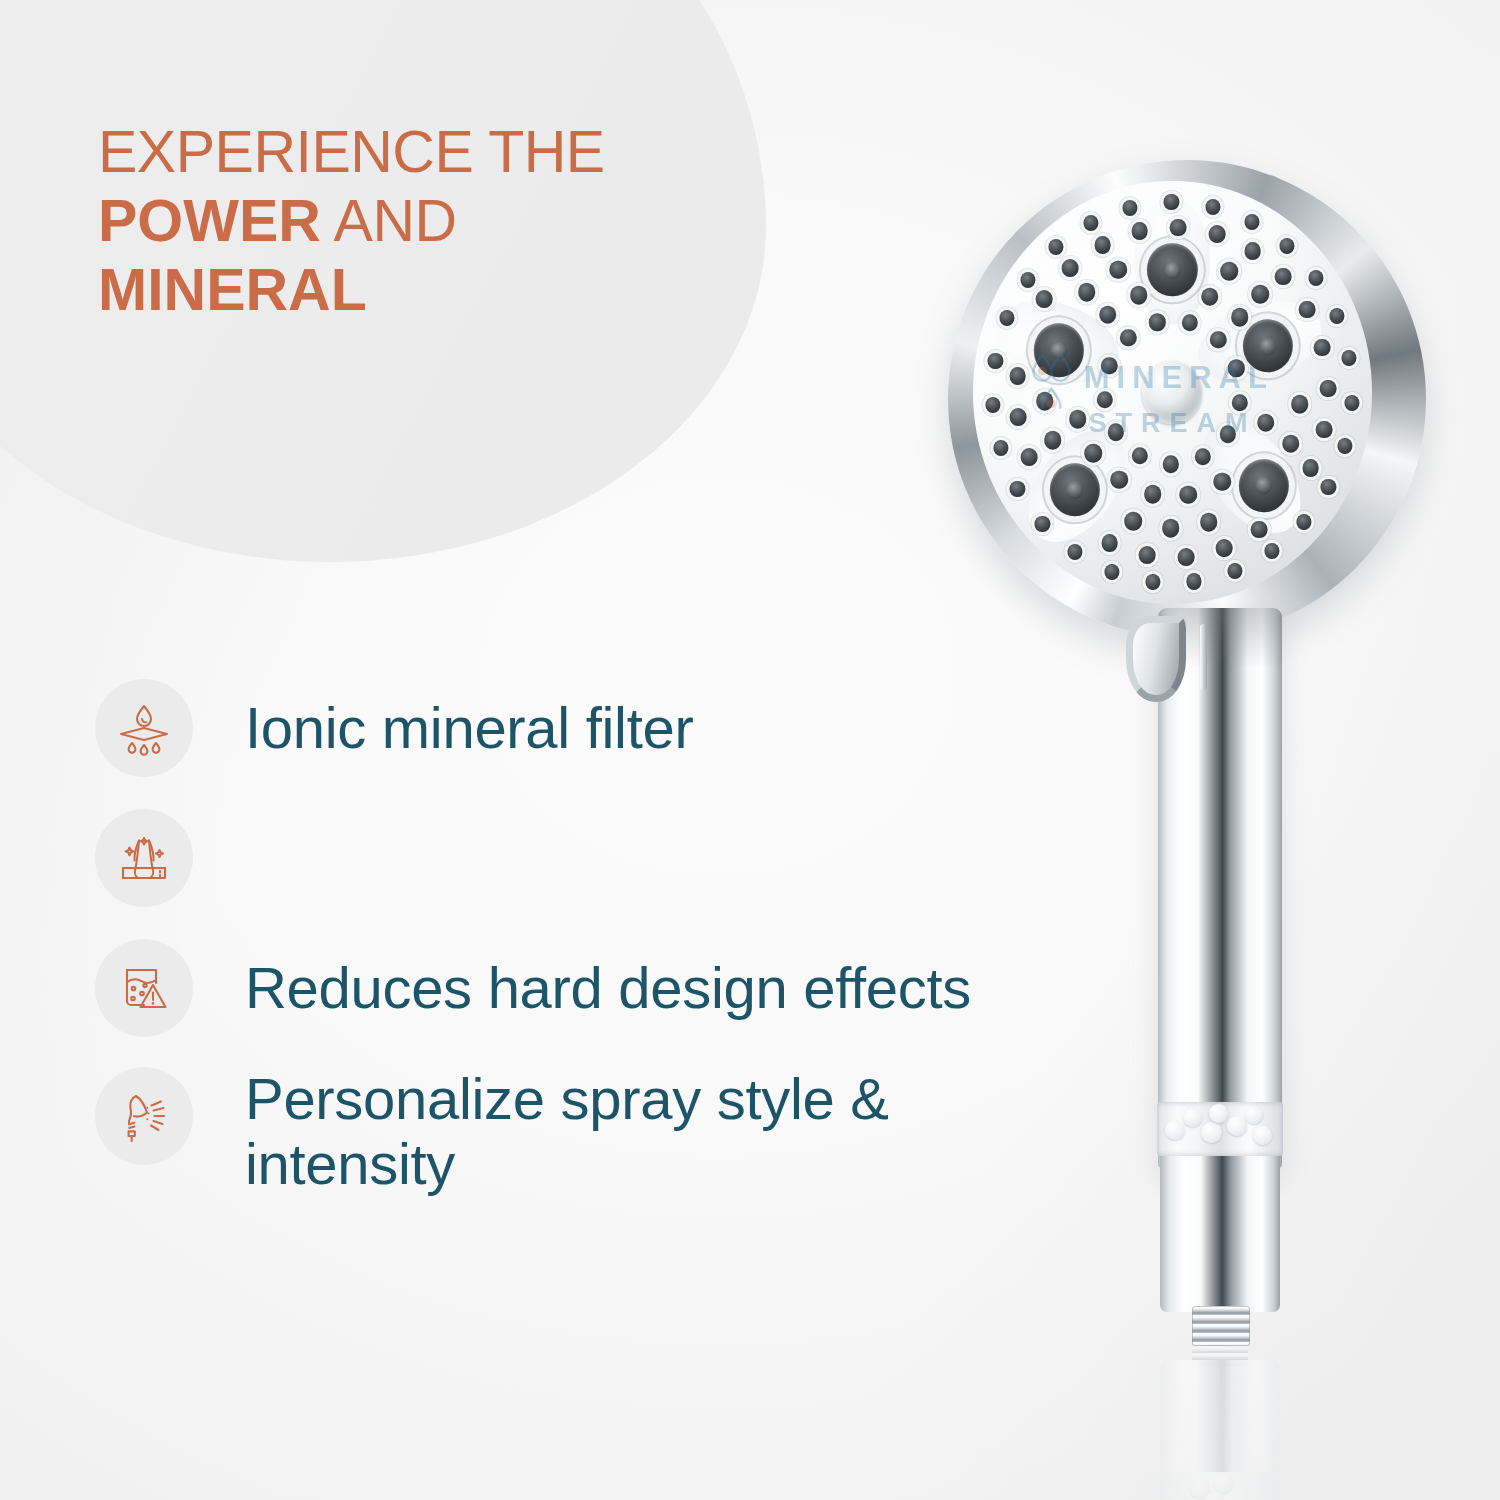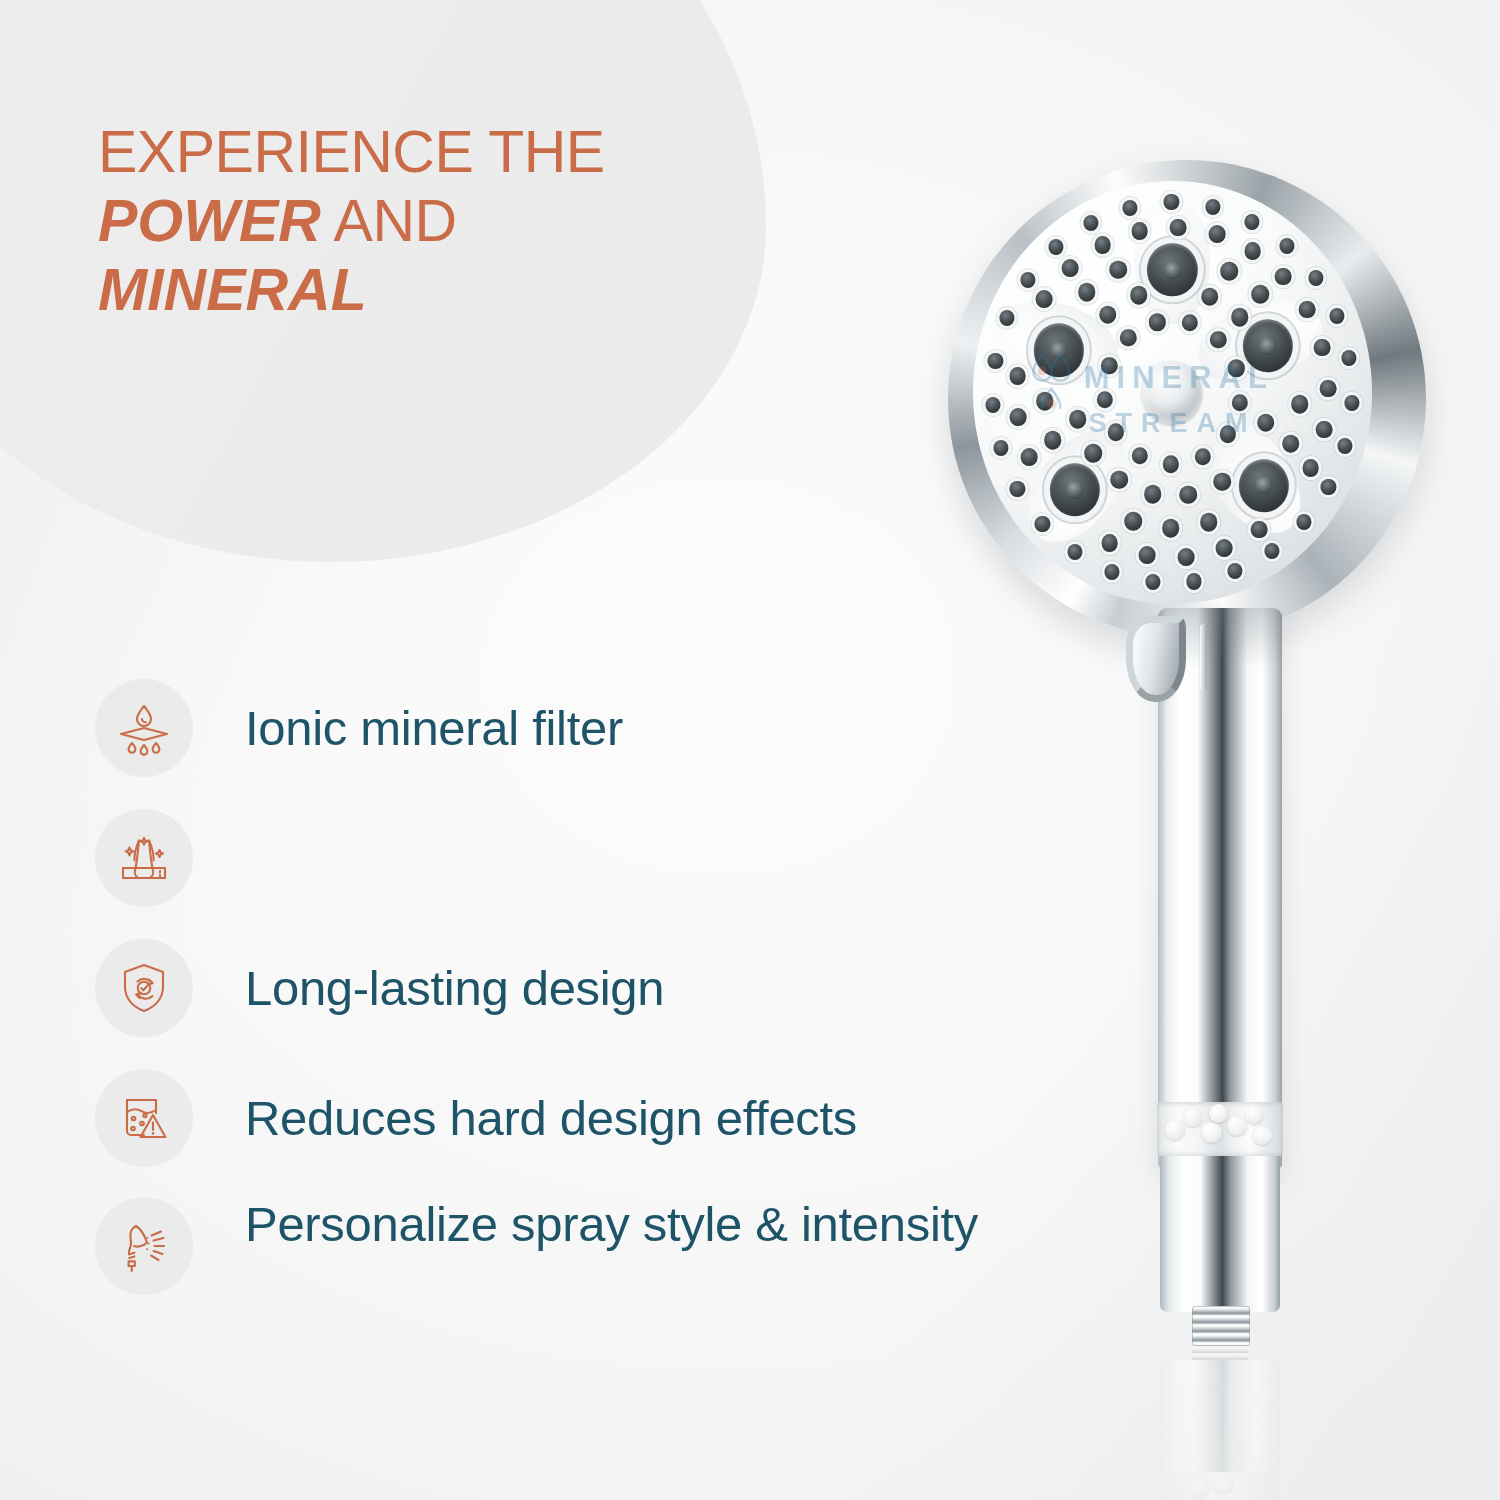--- a/index.html
+++ b/index.html
@@ -47,21 +47,21 @@
     line-height: 1.17;
     letter-spacing: -0.5px;
   }
   .headline .ln {
     display: block;
     font-size: 59px;
     color: #c96c47;
     white-space: nowrap;
   }
   .headline .reg { font-weight: 400; }
-  .headline .bi  { font-weight: 700; font-style: italic; letter-spacing: 0px; }
+  .headline .bi  { font-weight: 700; letter-spacing: 0px; }
 
   
   .features {
     position: absolute;
     left: 95px;
     top: 663px;
     width: 960px;
   }
   .feature-row {
     display: flex;
@@ -75,21 +75,21 @@
     height: 98px;
     border-radius: 50%;
     background: #ebebeb;
     display: flex;
     align-items: center;
     justify-content: center;
   }
   .icon-badge svg { display: block; }
   .feature-text {
     margin-left: 52px;
-    font-size: 49px;
+    font-size: 58px;
     font-weight: 400;
     color: #1d5468;
     line-height: 1.12;
     letter-spacing: -0.3px;
     max-width: 780px;
   }
 
   
   .product {
     position: absolute;
@@ -384,34 +384,20 @@
           <path d="M36 50c3 -2 4 -6 2.5 -9.5 -1.6 -9 -2.5 -17 -3.5 -28"></path>
           <path d="M35 12.5c3 7 5 14 4.5 20"></path>
           <path d="M15.5 19.5l1.2 2.7 2.7 1.2 -2.7 1.2 -1.2 2.7 -1.2 -2.7 -2.7 -1.2 2.7 -1.2z"></path>
           <path d="M30 10l1 2.3 2.3 1 -2.3 1 -1 2.3 -1 -2.3 -2.3 -1 2.3 -1z"></path>
           <path d="M45.5 22l1.1 2.4 2.4 1.1 -2.4 1.1 -1.1 2.4 -1.1 -2.4 -2.4 -1.1 2.4 -1.1z"></path>
           <path d="M46 43v1.4M46 47v1.4"></path>
         </svg>
       </div>
     </div>
 
-    <div class="feature-row">
-      <div class="icon-badge">
-        <svg width="60" height="60" viewBox="0 0 60 60" fill="none" stroke="#c96c47" stroke-width="2.1" stroke-linecap="round" stroke-linejoin="round">
-          <path d="M30 7 11 14v15c0 11.5 8 20 19 24 11 -4 19 -12.5 19 -24V14z"></path>
-          <path d="M23.5 23.5a9.5 9.5 0 0 1 14.5 1.8"></path>
-          <path d="M38.5 38a9.5 9.5 0 0 1 -15 -2.2"></path>
-          <path d="M35 21.6l3.6 3.5 -4.7 1.6"></path>
-          <path d="M25.7 40l-3.5 -3.6 4.7 -1.5"></path>
-          <circle cx="30" cy="30" r="6.3"></circle>
-          <path d="M27.2 30.1l2.1 2.2 4.1 -4.6"></path>
-        </svg>
-      </div>
-      <div class="feature-text">Long-lasting design</div>
-    </div>
 
     <div class="feature-row">
       <div class="icon-badge">
         <svg width="60" height="60" viewBox="0 0 60 60" fill="none" stroke="#c96c47" stroke-width="2.1" stroke-linecap="round" stroke-linejoin="round">
           <path d="M13 12h29v13"></path>
           <path d="M13 12v31a4 4 0 0 0 4 4h13"></path>
           <path d="M13 24c5 -3.5 10 -3.5 14.5 -0.8 4.5 2.6 9.5 2.3 14.5 -1.2"></path>
           <circle cx="19.5" cy="30.5" r="1.8"></circle>
           <circle cx="28" cy="35.5" r="1.8"></circle>
           <circle cx="19" cy="40.5" r="1.8"></circle>

